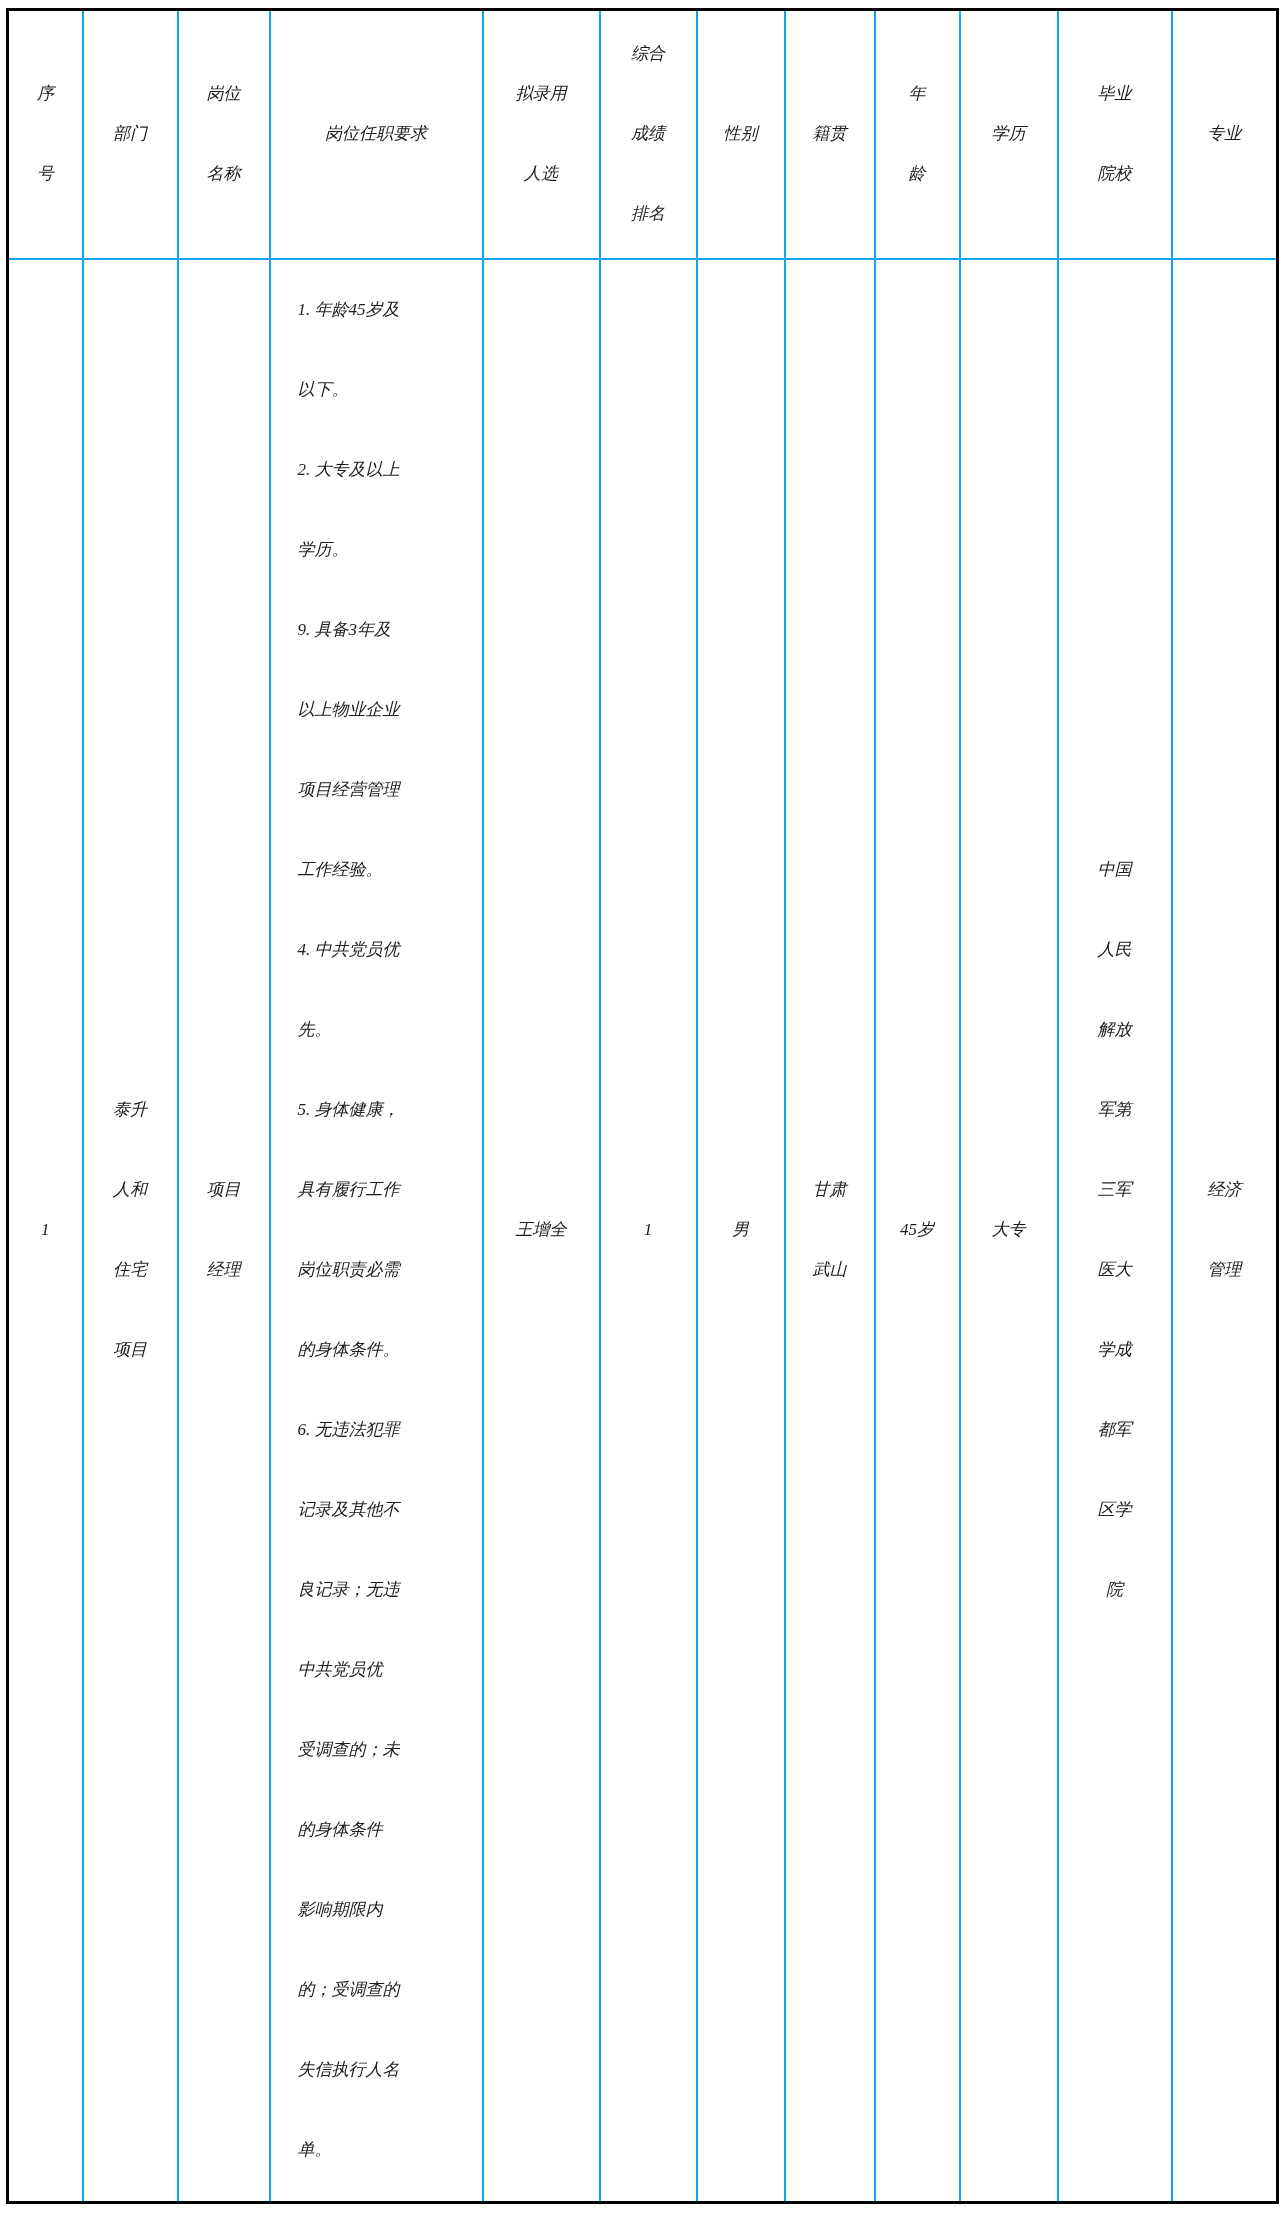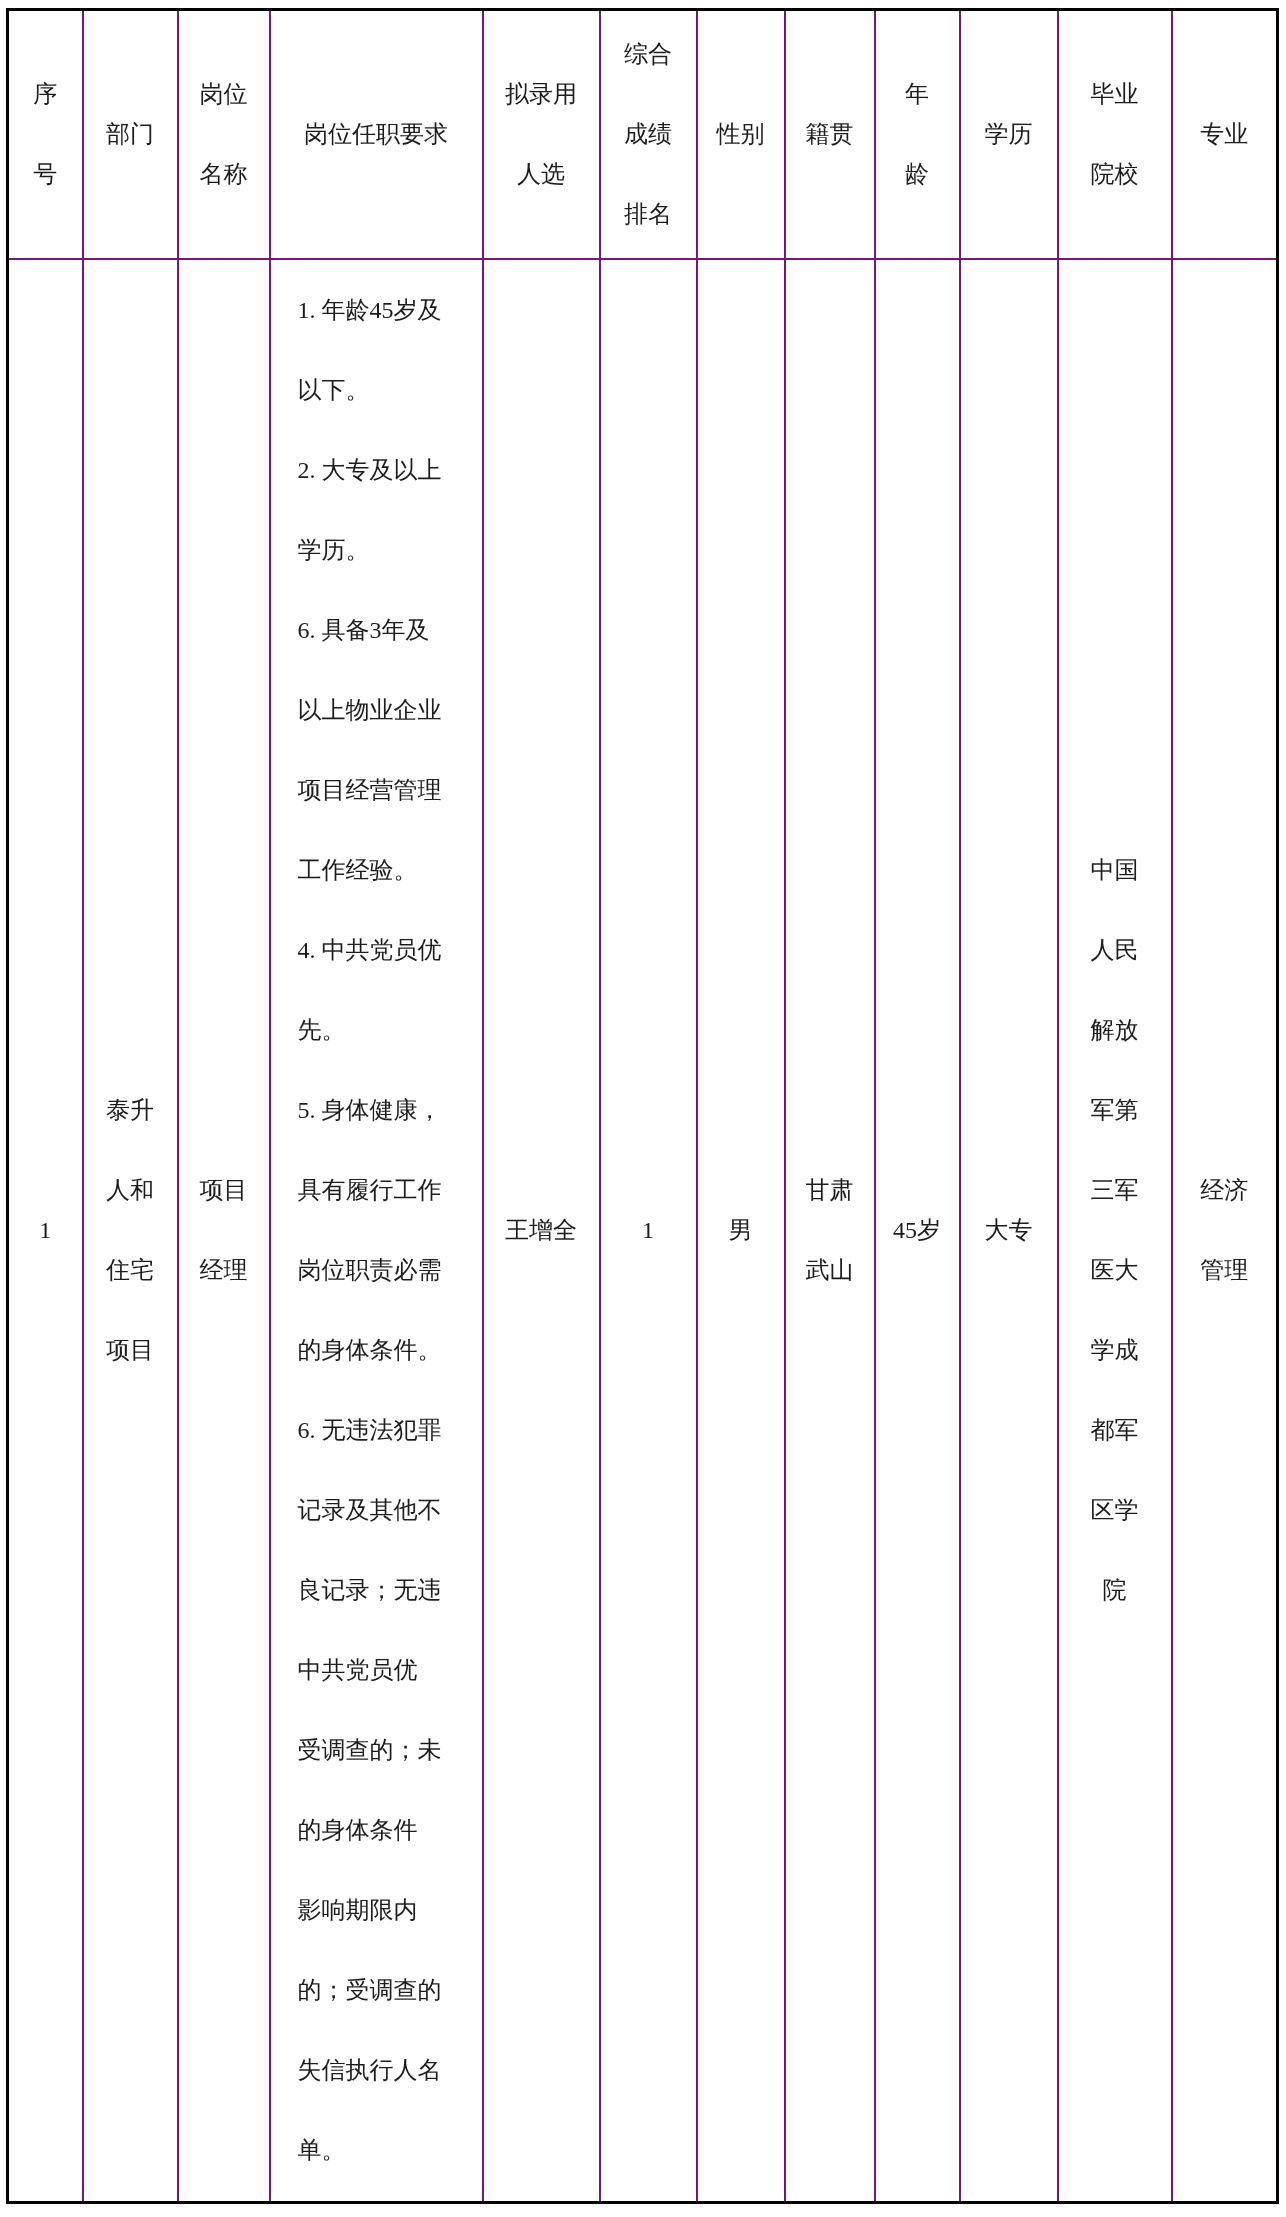--- a/index.html
+++ b/index.html
@@ -21,28 +21,29 @@
     left: 6px;
     top: 8px;
     width: 1272px;
     height: 2196px;
     border-collapse: collapse;
     table-layout: fixed;
     border: 3px solid #000000;
   }
   .doc-table th,
   .doc-table td {
-    border: 2px solid #701a75;
+    border: 2px solid #0ea5e9;
     padding: 0;
     font-weight: normal;
     vertical-align: middle;
     text-align: center;
-    font-size: 24px;
+    font-size: 17px;
     color: #1c1c1c;
     overflow: hidden;
+    font-style: italic;
   }
   .doc-table tr.header-row { height: 249px; }
   .tline {
     height: 80px;
     line-height: 80px;
     white-space: nowrap;
   }
   td.req-cell {
     text-align: left;
     padding-left: 27px;
@@ -139,21 +140,21 @@
           </td>
       <td>
             <div class="tline">项目</div>
             <div class="tline">经理</div>
           </td>
       <td class="req-cell">
             <div class="tline">1. 年龄45岁及</div>
             <div class="tline">以下。</div>
             <div class="tline">2. 大专及以上</div>
             <div class="tline">学历。</div>
-            <div class="tline">6. 具备3年及</div>
+            <div class="tline">9. 具备3年及</div>
             <div class="tline">以上物业企业</div>
             <div class="tline">项目经营管理</div>
             <div class="tline">工作经验。</div>
             <div class="tline">4. 中共党员优</div>
             <div class="tline">先。</div>
             <div class="tline">5. 身体健康，</div>
             <div class="tline">具有履行工作</div>
             <div class="tline">岗位职责必需</div>
             <div class="tline">的身体条件。</div>
             <div class="tline">6. 无违法犯罪</div>

